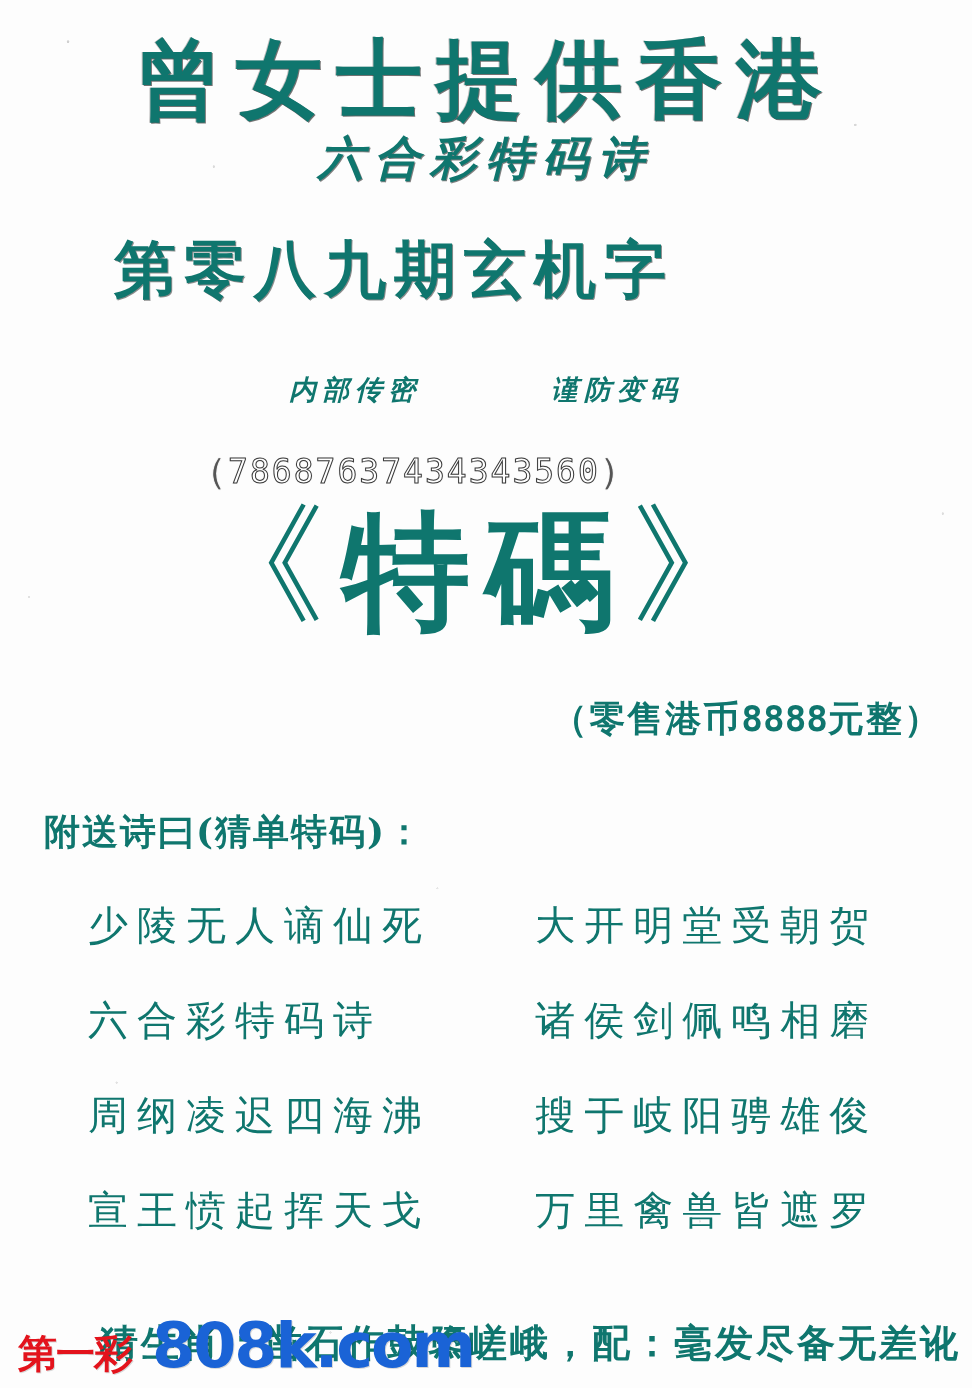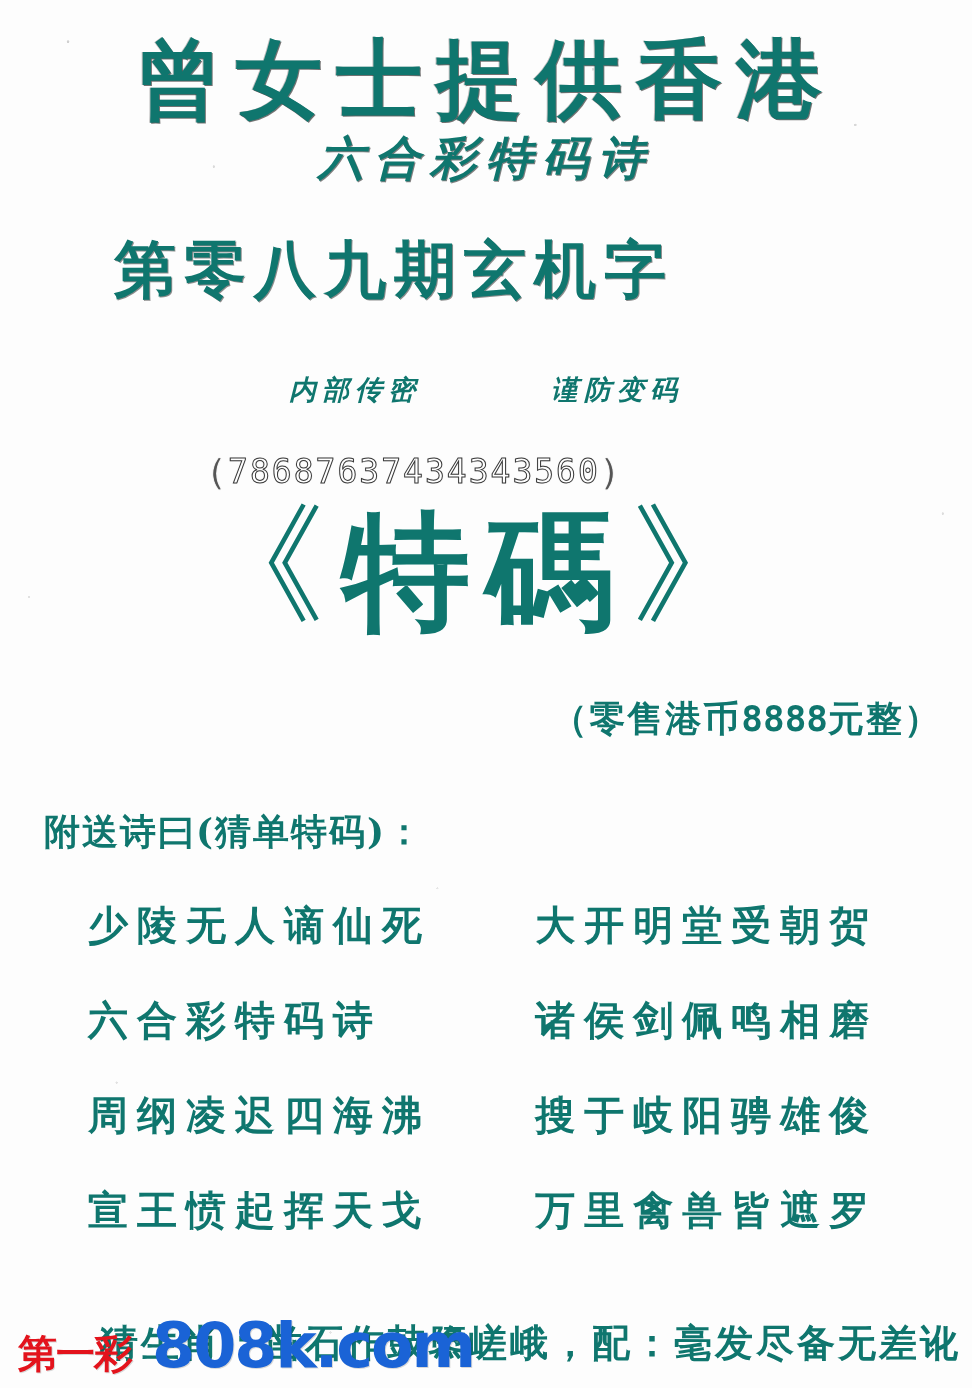--- a/index.html
+++ b/index.html
@@ -158,21 +158,21 @@
     left: 88px;
     width: 820px;
   }
   .poem-row {
     display: flex;
     margin-bottom: 40px;
   }
   .poem-cell {
     width: 480px;
     font-size: 40px;
-    font-weight: bold;
+    font-weight: normal;
     letter-spacing: 9px;
     white-space: nowrap;
   }
   .poem-cell.right {
     width: 400px;
   }
 
   
   .footer-line {
     position: absolute;

